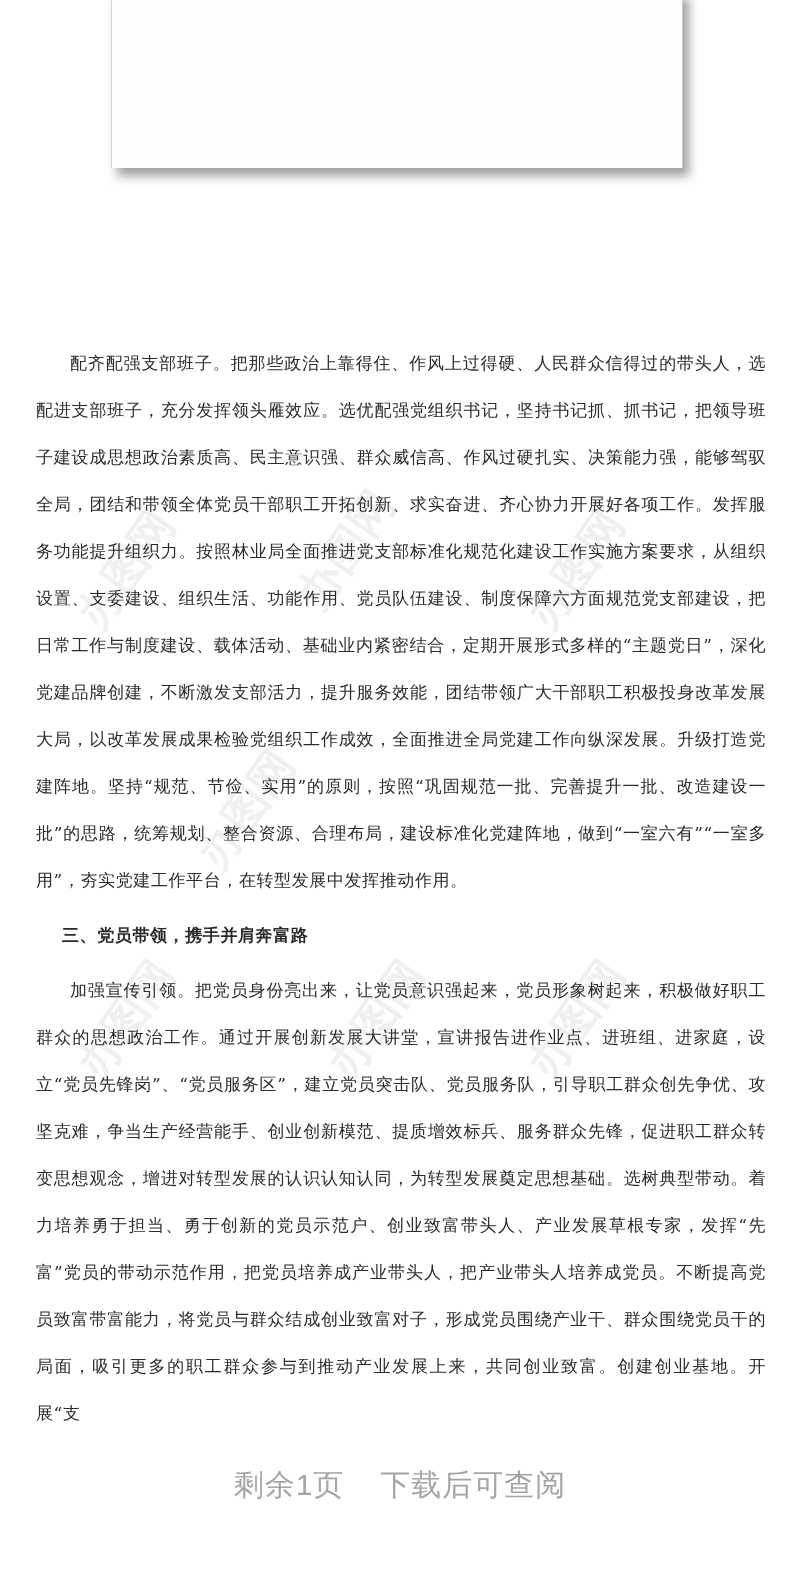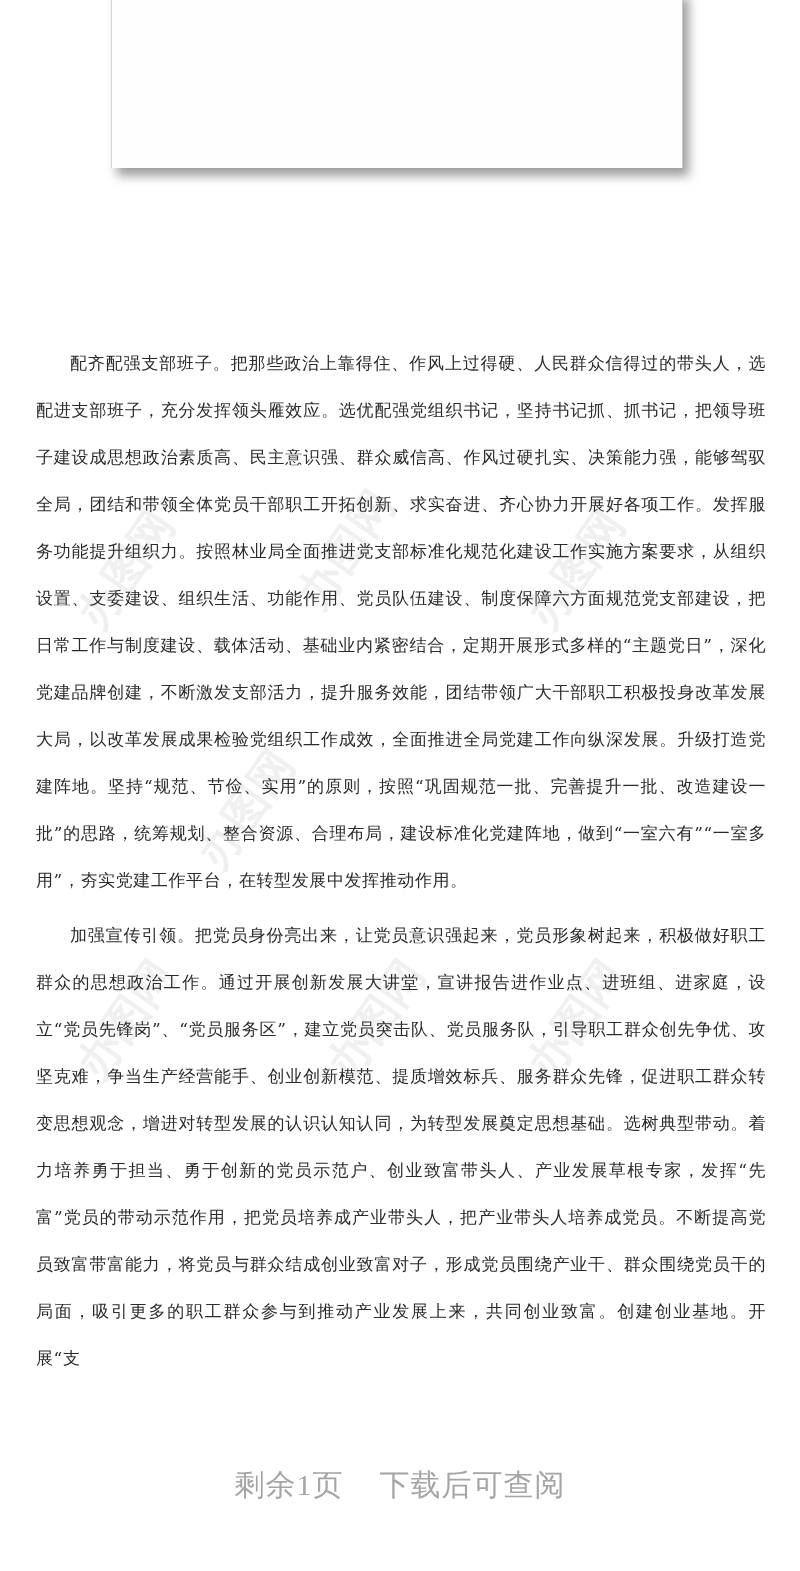--- a/index.html
+++ b/index.html
@@ -60,21 +60,21 @@
       transform: rotate(-55deg);
       white-space: nowrap;
       pointer-events: none;
     }
     .remaining {
       position: absolute;
       left: 0;
       top: 1465px;
       width: 800px;
       text-align: center;
-      font-family: Liberation Serif, serif;
+      font-family: Liberation Sans, sans-serif;
       font-size: 30px;
       color: #a5a5a5;
       letter-spacing: 1px;
     }
     .remaining span.gap {
       display: inline-block;
       width: 36px;
     }
   </style>
 </head>
@@ -85,18 +85,19 @@
 <div class="watermark" style="left:60px; top:540px;">办图网</div>
 <div class="watermark" style="left:280px; top:520px;">办图网</div>
 <div class="watermark" style="left:510px; top:540px;">办图网</div>
 <div class="watermark" style="left:180px; top:780px;">办图网</div>
 <div class="watermark" style="left:60px; top:990px;">办图网</div>
 <div class="watermark" style="left:310px; top:990px;">办图网</div>
 <div class="watermark" style="left:510px; top:990px;">办图网</div>
 
 <div class="content">
   <p class="para first">配齐配强支部班子。把那些政治上靠得住、作风上过得硬、人民群众信得过的带头人，选配进支部班子，充分发挥领头雁效应。选优配强党组织书记，坚持书记抓、抓书记，把领导班子建设成思想政治素质高、民主意识强、群众威信高、作风过硬扎实、决策能力强，能够驾驭全局，团结和带领全体党员干部职工开拓创新、求实奋进、齐心协力开展好各项工作。发挥服务功能提升组织力。按照林业局全面推进党支部标准化规范化建设工作实施方案要求，从组织设置、支委建设、组织生活、功能作用、党员队伍建设、制度保障六方面规范党支部建设，把日常工作与制度建设、载体活动、基础业内紧密结合，定期开展形式多样的“主题党日”，深化党建品牌创建，不断激发支部活力，提升服务效能，团结带领广大干部职工积极投身改革发展大局，以改革发展成果检验党组织工作成效，全面推进全局党建工作向纵深发展。升级打造党建阵地。坚持“规范、节俭、实用”的原则，按照“巩固规范一批、完善提升一批、改造建设一批”的思路，统筹规划、整合资源、合理布局，建设标准化党建阵地，做到“一室六有”“一室多用”，夯实党建工作平台，在转型发展中发挥推动作用。</p>
+  <p class="heading">三、党员带领，携手并肩奔富路</p>
   <p class="para">加强宣传引领。把党员身份亮出来，让党员意识强起来，党员形象树起来，积极做好职工群众的思想政治工作。通过开展创新发展大讲堂，宣讲报告进作业点、进班组、进家庭，设立“党员先锋岗”、“党员服务区”，建立党员突击队、党员服务队，引导职工群众创先争优、攻坚克难，争当生产经营能手、创业创新模范、提质增效标兵、服务群众先锋，促进职工群众转变思想观念，增进对转型发展的认识认知认同，为转型发展奠定思想基础。选树典型带动。着力培养勇于担当、勇于创新的党员示范户、创业致富带头人、产业发展草根专家，发挥“先富”党员的带动示范作用，把党员培养成产业带头人，把产业带头人培养成党员。不断提高党员致富带富能力，将党员与群众结成创业致富对子，形成党员围绕产业干、群众围绕党员干的局面，吸引更多的职工群众参与到推动产业发展上来，共同创业致富。创建创业基地。开展“支</p>
 </div>
 
 <div class="remaining">
   <span>剩余1页</span><span class="gap"></span><span>下载后可查阅</span>
 </div>
 
 </body></html>

